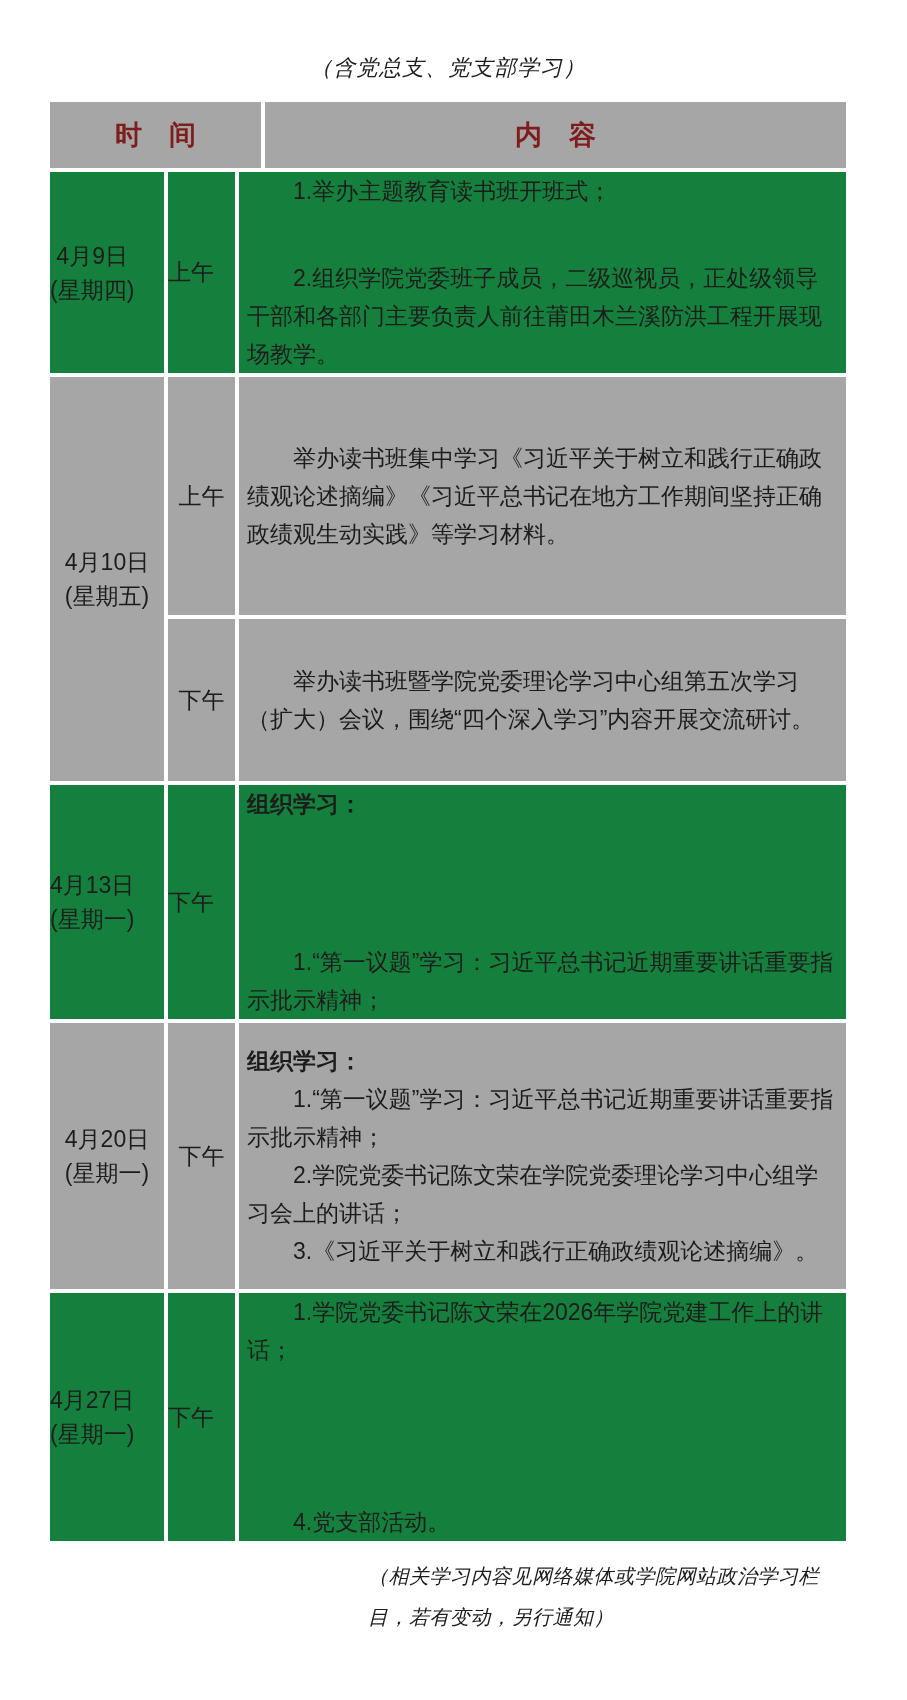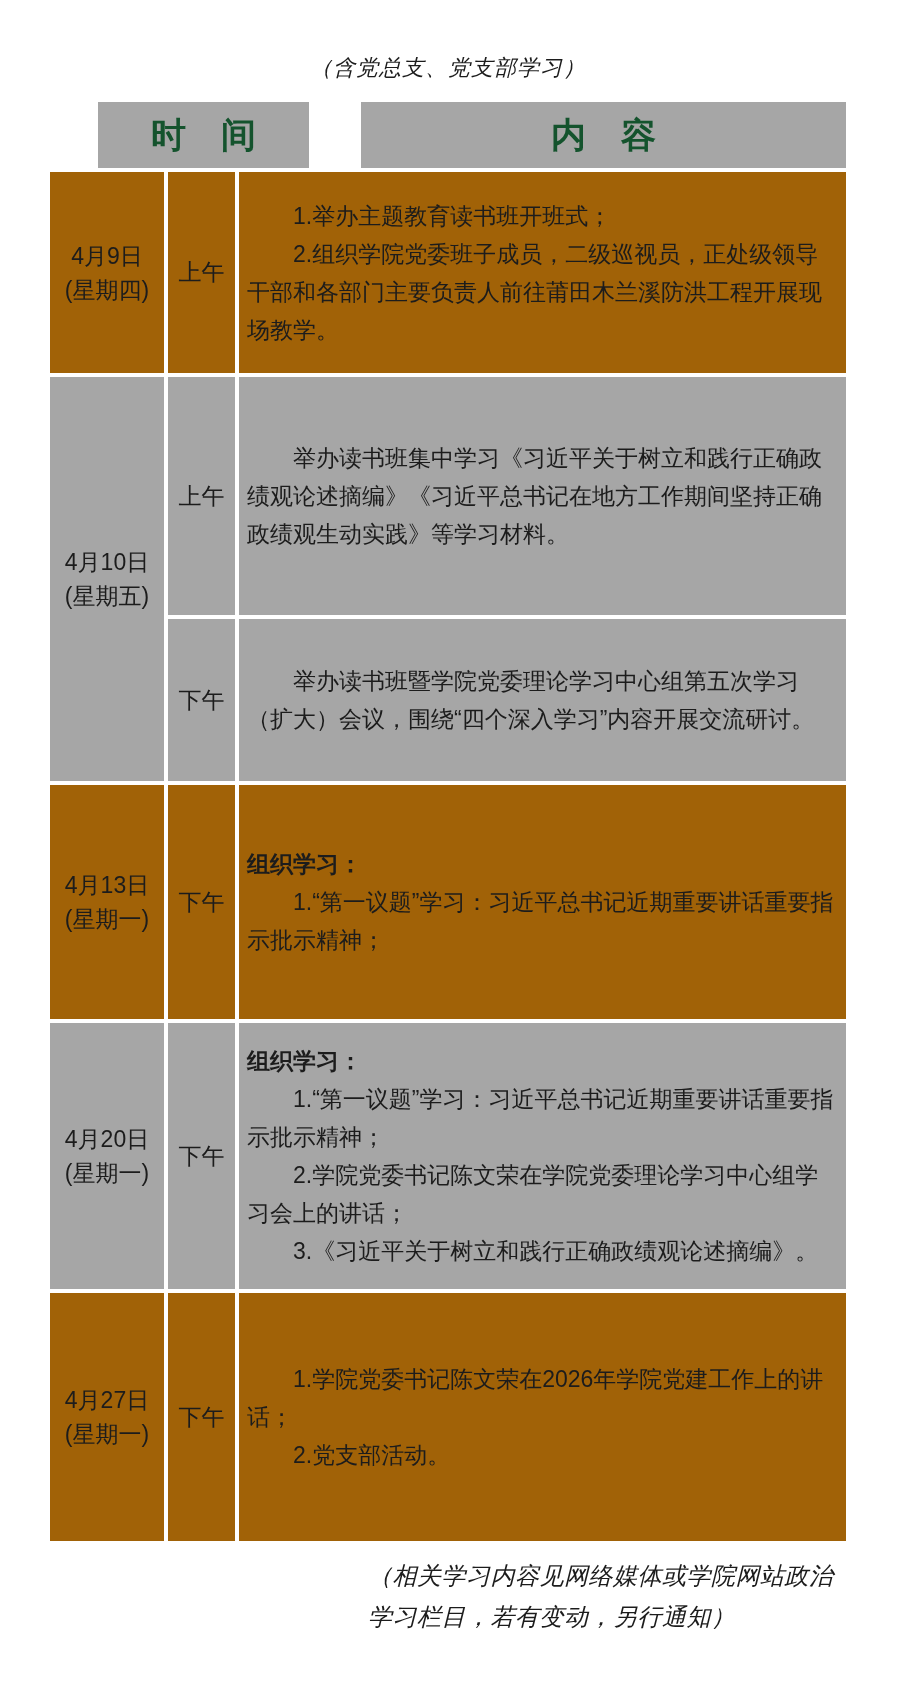--- a/index.html
+++ b/index.html
@@ -25,23 +25,22 @@
   .schedule-table {
     position: absolute;
     top: 102px; left: 50px; width: 796px;
   }
   .t-header { display: flex; gap: 4px; height: 66px; margin-bottom: 4px; }
   .th {
     background: #a6a6a6;
     display: flex; align-items: center; justify-content: center;
     font-family: "DejaVu Serif", serif;
     font-weight: bold;
-    font-size: 35px;
-    color: #14532d;
-    margin-left: 48px;
+    font-size: 27px;
+    color: #7f1d1d;
   }
   .th-time { width: 211px; }
   .th-content { flex: 1; }
 
   .t-row { display: flex; gap: 4px; margin-bottom: 4px; }
   .t-row:last-child { margin-bottom: 9px; }
   .date {
     width: 114px;
     display: flex; align-items: center; justify-content: center;
     text-align: center;
@@ -56,32 +55,32 @@
     display: flex; align-items: center; justify-content: center;
     font-size: 23px;
   }
   .content {
     flex: 1;
     display: flex; flex-direction: column; justify-content: center;
     padding: 0 12px 0 8px;
     font-size: 23px;
     line-height: 38px;
   }
-  .light .date, .light .time, .light .content { background: #a16207; }
+  .light .date, .light .time, .light .content { background: #15803d; justify-content: space-between; }
   .dark  .date, .dark  .time, .dark  .content { background: #a6a6a6; }
 
   .para { margin: 0; text-indent: 2em; }
   .para-head { text-indent: 0; font-weight: bold; }
 
   .doc-footer {
     position: absolute;
     top: 1556px; left: 368px; width: 470px;
     font-family: "DejaVu Serif", serif;
     font-style: italic;
-    font-size: 24px;
+    font-size: 20px;
     line-height: 41px;
     letter-spacing: 0.5px;
   }
 </style>
 </head>
 <body>
 
 <div class="page">
 
   <div class="doc-subtitle">（含党总支、党支部学习）</div>
@@ -157,21 +156,21 @@
     </div>
 
     <div class="t-row light" style="height:248px">
       <div class="date">4月27日
 (星期一)</div>
       <div class="sessions">
         <div class="session">
           <div class="time">下午</div>
           <div class="content">
             <p class="para">1.学院党委书记陈文荣在2026年学院党建工作上的讲话；</p>
-            <p class="para">2.党支部活动。</p>
+            <p class="para">4.党支部活动。</p>
           </div>
         </div>
       </div>
     </div>
 
   </div>
 
   <div class="doc-footer">（相关学习内容见网络媒体或学院网站政治学习栏目，若有变动，另行通知）</div>
 
 </div>

